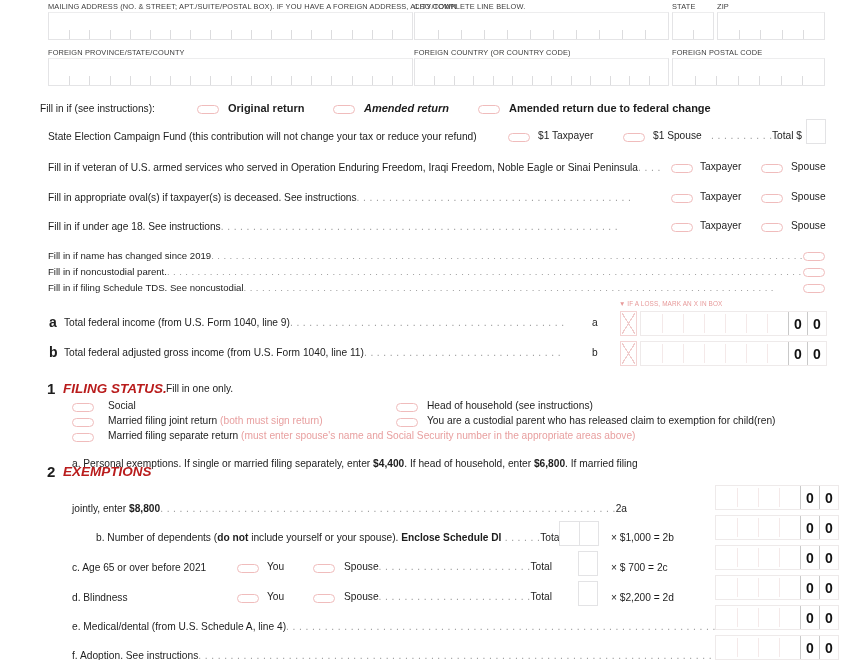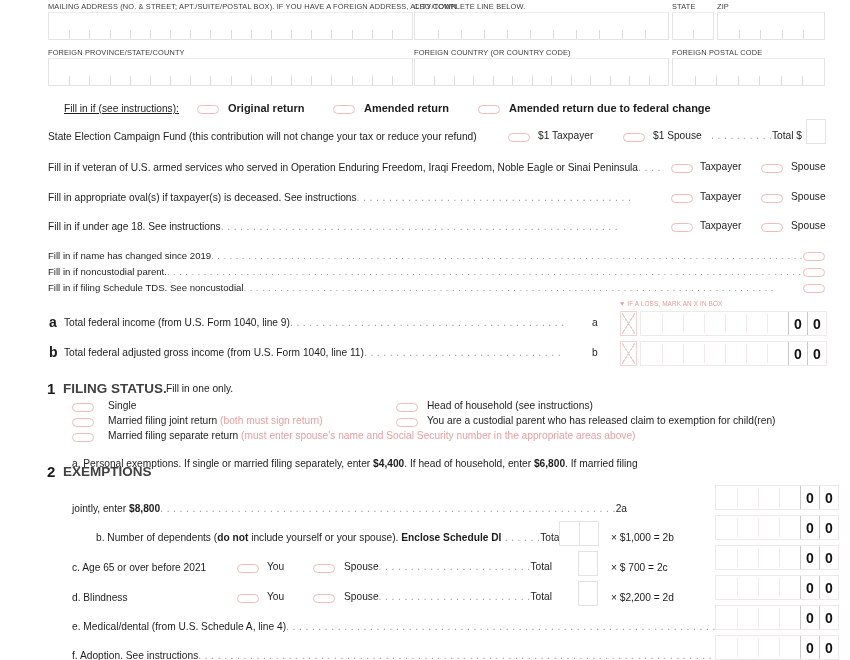--- a/index.html
+++ b/index.html
@@ -29,21 +29,21 @@
   }
   .fld-box i + i::before {
     content: ""; position: absolute; left: 0; bottom: 0;
     width: 1px; height: 9px; background: #dcdcde;
   }
 
   
   .line { position: absolute; font-size: 10.2px; color: #1d1d1d; white-space: nowrap; }
   .b { font-weight: bold; }
   .red { color: #e8a0a0; }
-  .redhead { color: #404040; font-weight: bold; }
+  .redhead { color: #b91c1c; font-weight: bold; font-style: italic; }
   .dots { color: #9a9a9a; letter-spacing: .4px; }
 
   
   .oval {
     position: absolute; width: 22px; height: 9px;
     border: 1.2px solid #f0bcbc; border-radius: 6px; background: #fff;
   }
 
   
   .sbox { position: absolute; border: 1px solid #e3e3e5; background: #fff; }
@@ -202,25 +202,25 @@
           <i></i>
           <i></i>
           <i></i>
           <i></i>
           <i></i>
       </div>
     </div>
   </div>
 
   <div>
-    <div class="line" style="left:64px; top:103px;text-decoration:underline;">Fill in if (see instructions):</div>
+    <div class="line" style="left:40px; top:103px;">Fill in if (see instructions):</div>
     <div class="oval" style="left:197px; top:105px;"></div>
     <div class="line b" style="left:228px; top:102px; font-size:11px;">Original return</div>
     <div class="oval" style="left:333px; top:105px;"></div>
-    <div class="line b" style="left:364px; top:102px; font-size:11px;">Amended return</div>
+    <div class="line b" style="left:364px; top:102px; font-size:11px;font-style:italic;">Amended return</div>
     <div class="oval" style="left:478px; top:105px;"></div>
     <div class="line b" style="left:509px; top:102px; font-size:11px;">Amended return due to federal change</div>
   </div>
 
   <div>
     <div class="line" style="left:48px; top:131px;text-align:center;">State Election Campaign Fund (this contribution will not change your tax or reduce your refund)</div>
     <div class="oval" style="left:508px; top:133px;"></div>
     <div class="line" style="left:538px; top:130px;">$1 Taxpayer</div>
     <div class="oval" style="left:623px; top:133px;"></div>
     <div class="line" style="left:653px; top:130px;">$1 Spouse</div>
@@ -302,21 +302,21 @@
       </div>
     </div>
   </div>
 
   <div>
     <div class="secnum" style="left:47px; top:380px;">1</div>
     <div class="line redhead" style="left:63px; top:381px; font-size:13.5px;">FILING STATUS.</div>
     <div class="line" style="left:166px; top:383px;">Fill in one only.</div>
 
     <div class="oval" style="left:72px; top:403px;"></div>
-    <div class="line" style="left:108px; top:400px;">Single</div>
+    <div class="line" style="left:108px; top:400px;">Social</div>
 
     <div class="oval" style="left:72px; top:418px;"></div>
     <div class="line" style="left:108px; top:415px;"><span>Married filing joint return </span><span class="red">(both must sign return)</span></div>
 
     <div class="oval" style="left:72px; top:433px;"></div>
     <div class="line" style="left:108px; top:430px;"><span>Married filing separate return </span><span class="red">(must enter spouse's name and Social Security number in the appropriate areas above)</span></div>
 
     <div class="oval" style="left:396px; top:403px;"></div>
     <div class="line" style="left:427px; top:400px;">Head of household (see instructions)</div>
 

